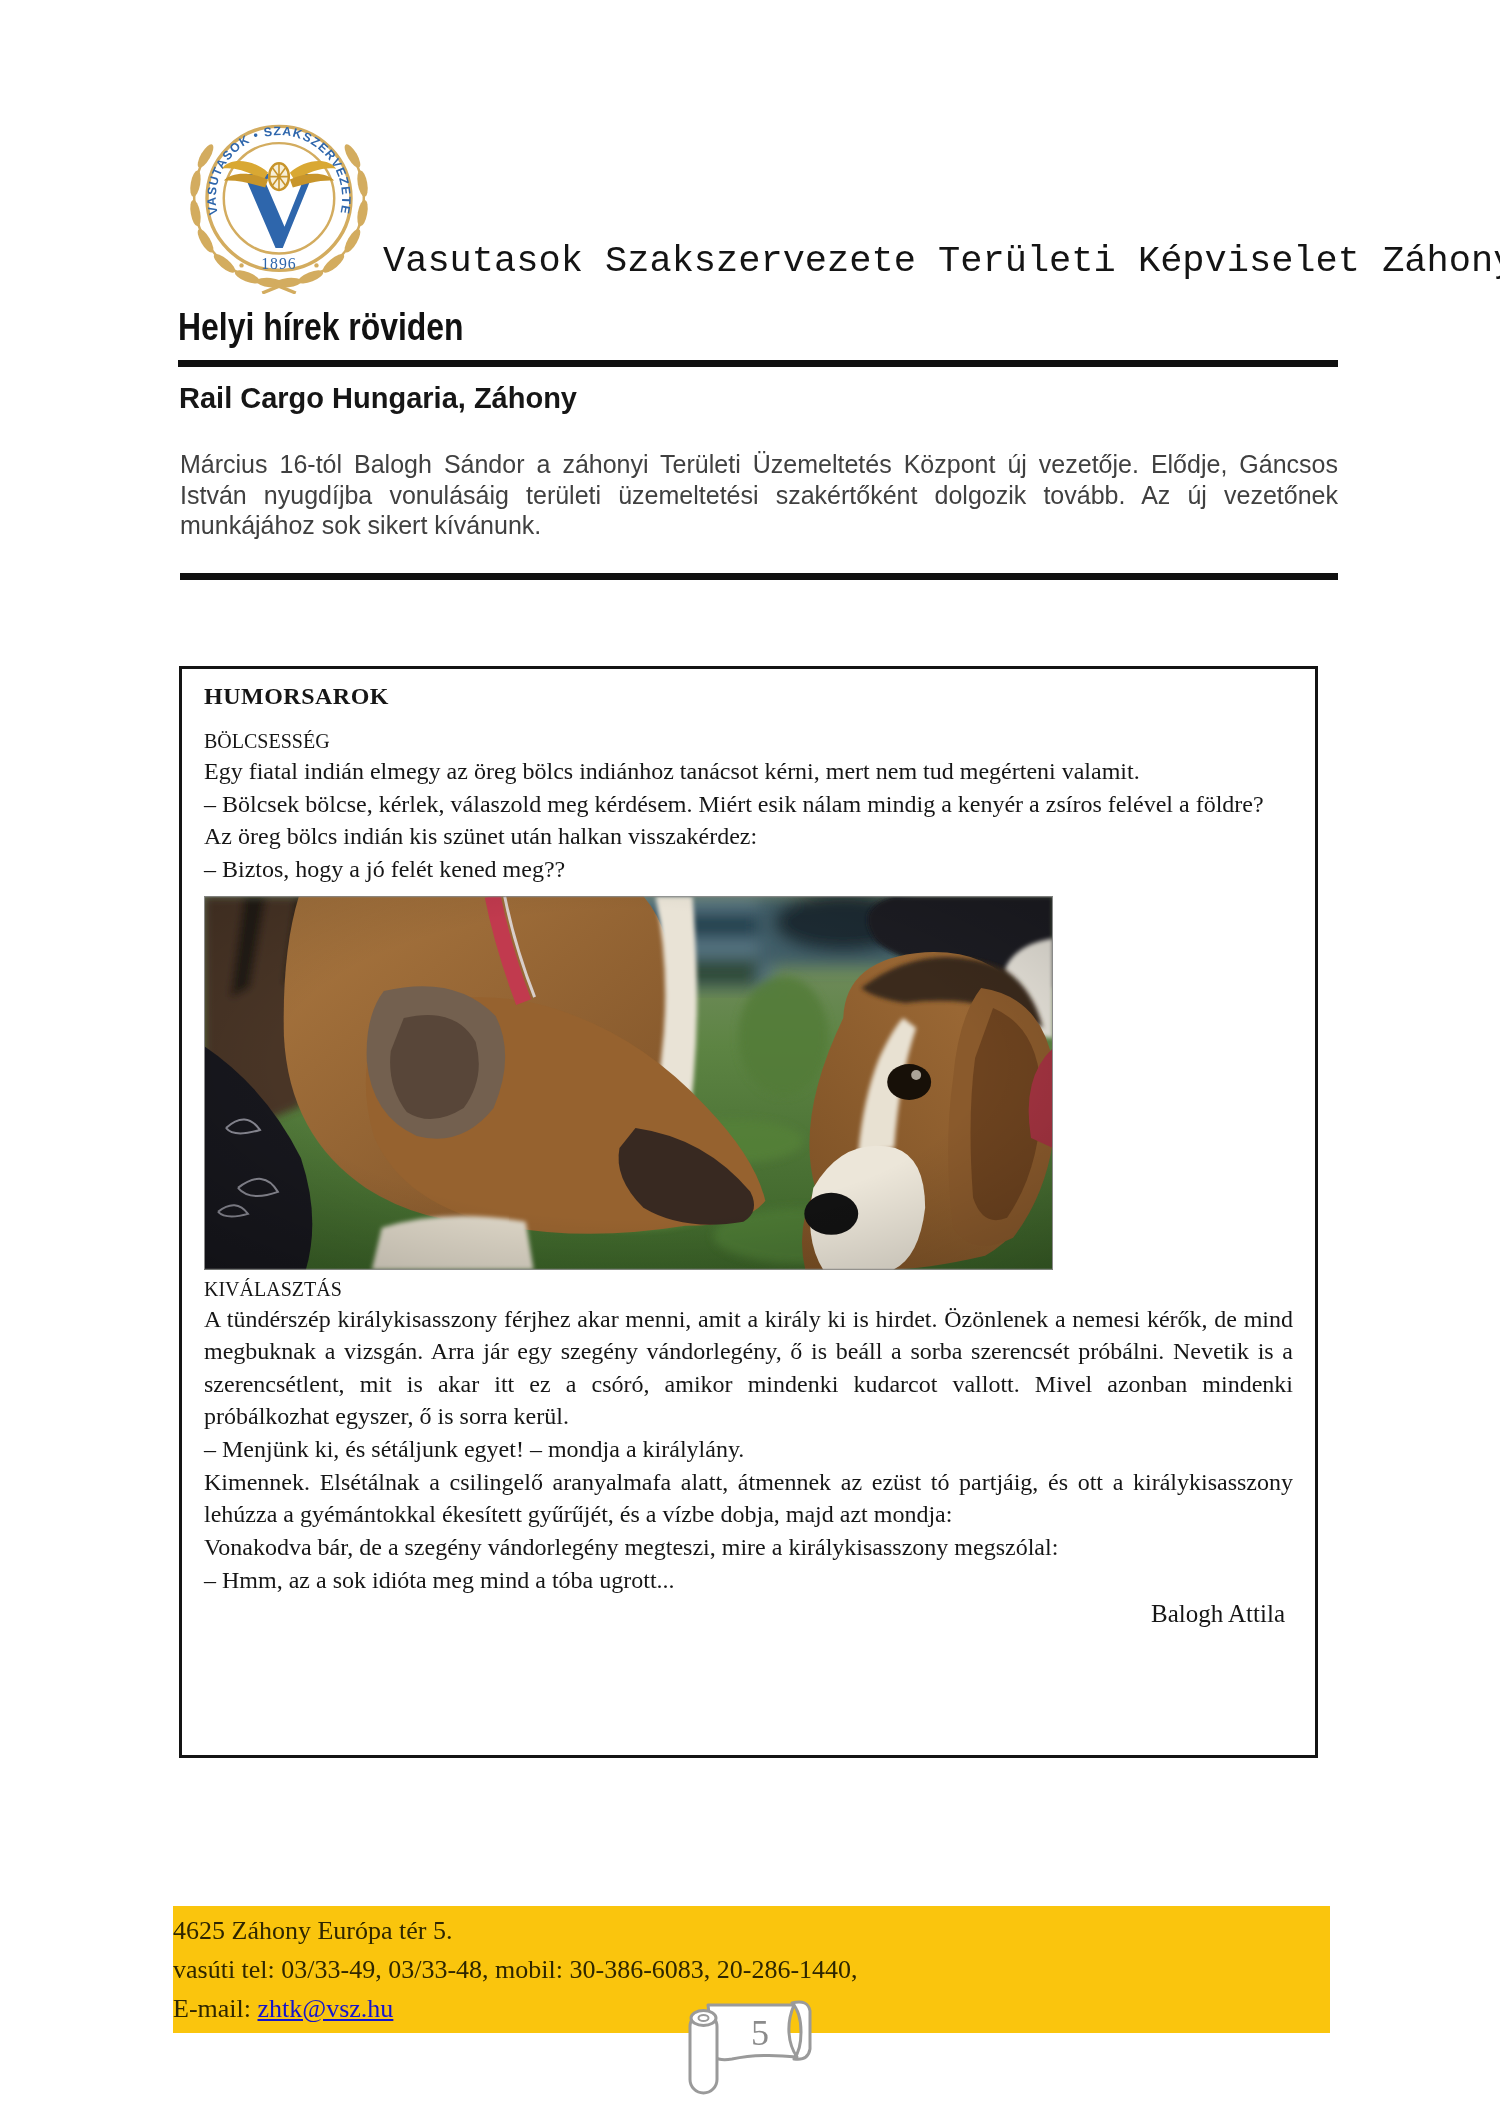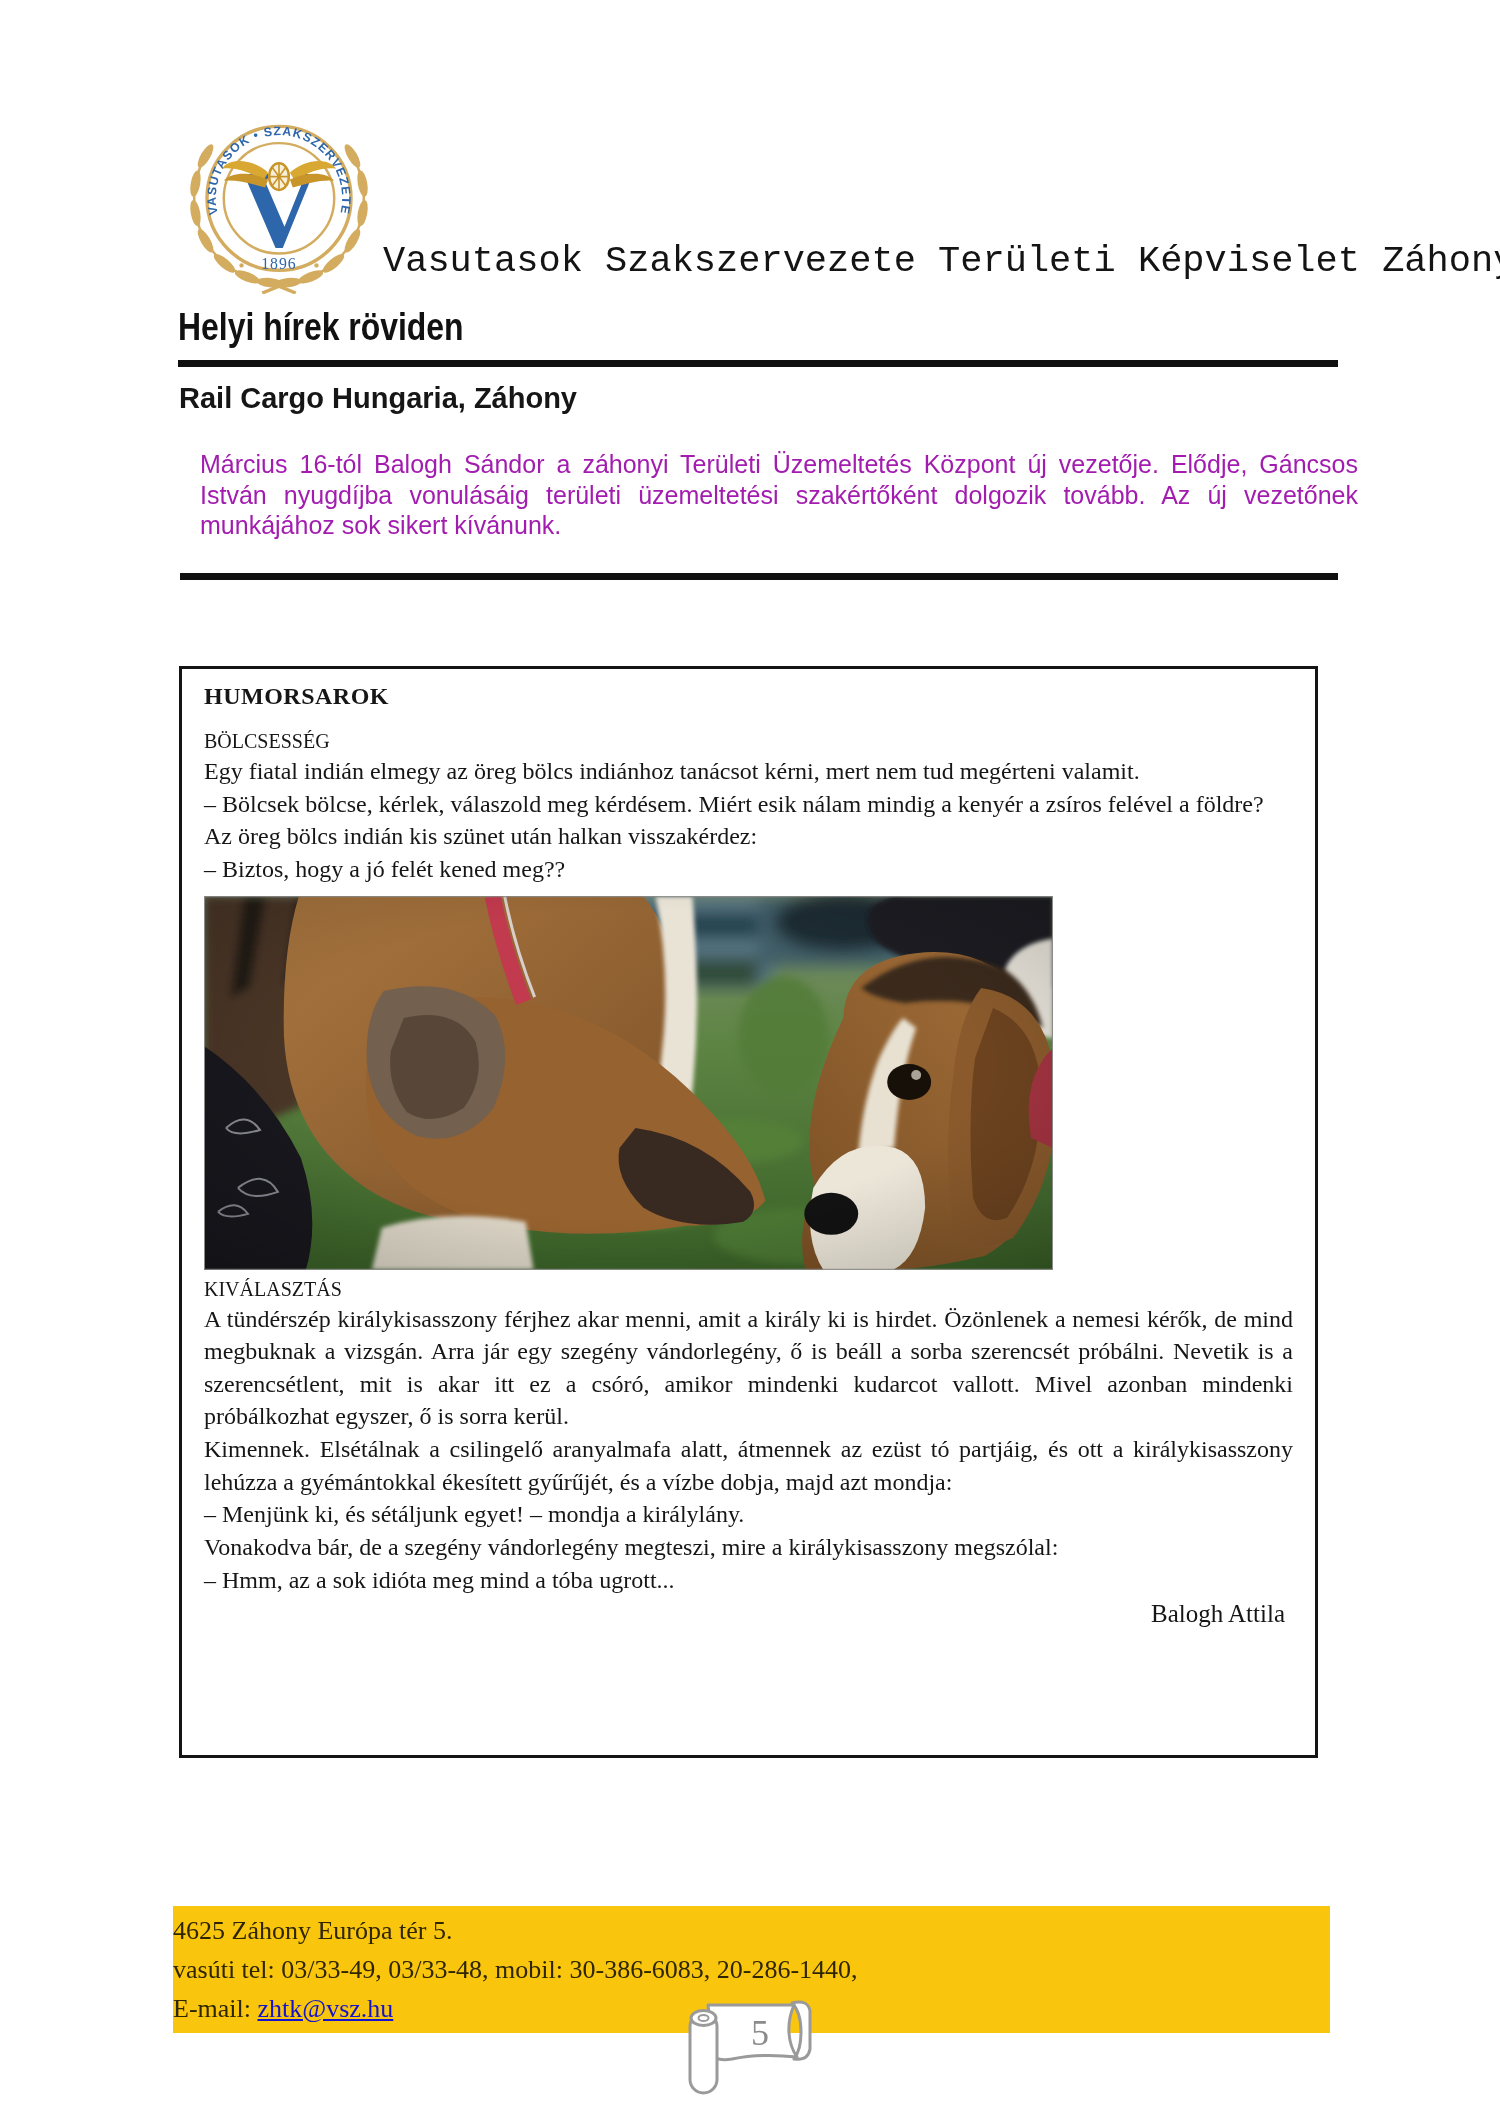--- a/index.html
+++ b/index.html
@@ -19,21 +19,21 @@
     transform:scaleX(.84); transform-origin:left center; color:#111;
   }
   #heading-underline{position:absolute; left:178px; top:360px; width:1160px; height:7px; background:#101010;}
   #subheading{
     position:absolute; left:179px; top:382px; white-space:nowrap;
     font-family:"Liberation Sans", sans-serif; font-weight:bold; font-size:29px; color:#161616;
   }
   #intro{
     position:absolute; left:180px; top:424px; width:1158px;
     font-family:"Liberation Sans", sans-serif; font-size:25px; line-height:1.22;
-    text-align:justify; color:#a21caf;margin-left:20px;
+    text-align:justify; color:#404040;
   }
   #mid-rule{position:absolute; left:180px; top:573px; width:1158px; height:7px; background:#101010;}
   
   #humor-box{
     position:absolute; left:179px; top:666px; width:1139px; min-height:1092px;
     border:3px solid #141414; box-sizing:border-box; padding:12px 22px 10px 22px;
     font-family:"Liberation Serif", serif;
   }
   .hb-title{font-size:24px; font-weight:bold; letter-spacing:.5px; margin:2px 0 0 0;}
   .joke-head{font-size:20px; margin:20px 0 2px 0;}
@@ -194,22 +194,22 @@
         <circle cx="713" cy="179" r="5" fill="#cfc8bd" opacity="0.8"></circle>
         <path d="M850,152 Q818,182 828,242 L850,252 Z" fill="#a23340"></path>
       </g>
 
       <rect width="850" height="374" fill="url(#vig)"></rect>
       <rect x="0.5" y="0.5" width="849" height="373" fill="none" stroke="#8a8a8a" stroke-width="1"></rect>
     </svg>
 
     <div class="joke-head" style="margin-top:6px">KIVÁLASZTÁS</div>
     <p class="joke-p">A tündérszép királykisasszony férjhez akar menni, amit a király ki is hirdet. Özönlenek a nemesi kérők, de mind megbuknak a vizsgán. Arra jár egy szegény vándorlegény, ő is beáll a sorba szerencsét próbálni. Nevetik is a szerencsétlent, mit is akar itt ez a csóró, amikor mindenki kudarcot vallott. Mivel azonban mindenki próbálkozhat egyszer, ő is sorra kerül.</p>
+    <p class="joke-p">– Menjünk ki, és sétáljunk egyet! – mondja a királylány.</p>
     <p class="joke-p">Kimennek. Elsétálnak a csilingelő aranyalmafa alatt, átmennek az ezüst tó partjáig, és ott a királykisasszony lehúzza a gyémántokkal ékesített gyűrűjét, és a vízbe dobja, majd azt mondja:</p>
-    <p class="joke-p">– Menjünk ki, és sétáljunk egyet! – mondja a királylány.</p>
     <p class="joke-p">Vonakodva bár, de a szegény vándorlegény megteszi, mire a királykisasszony megszólal:</p>
     <p class="joke-p">– Hmm, az a sok idióta meg mind a tóba ugrott...</p>
     <div class="signature">Balogh Attila</div>
   </div>
 
   <div id="footer">
     <div>4625 Záhony Európa tér 5.</div>
     <div>vasúti tel: 03/33-49, 03/33-48, mobil: 30-386-6083, 20-286-1440,</div>
     <div>
       <span>E-mail: </span><a href="#">zhtk@vsz.hu</a>

